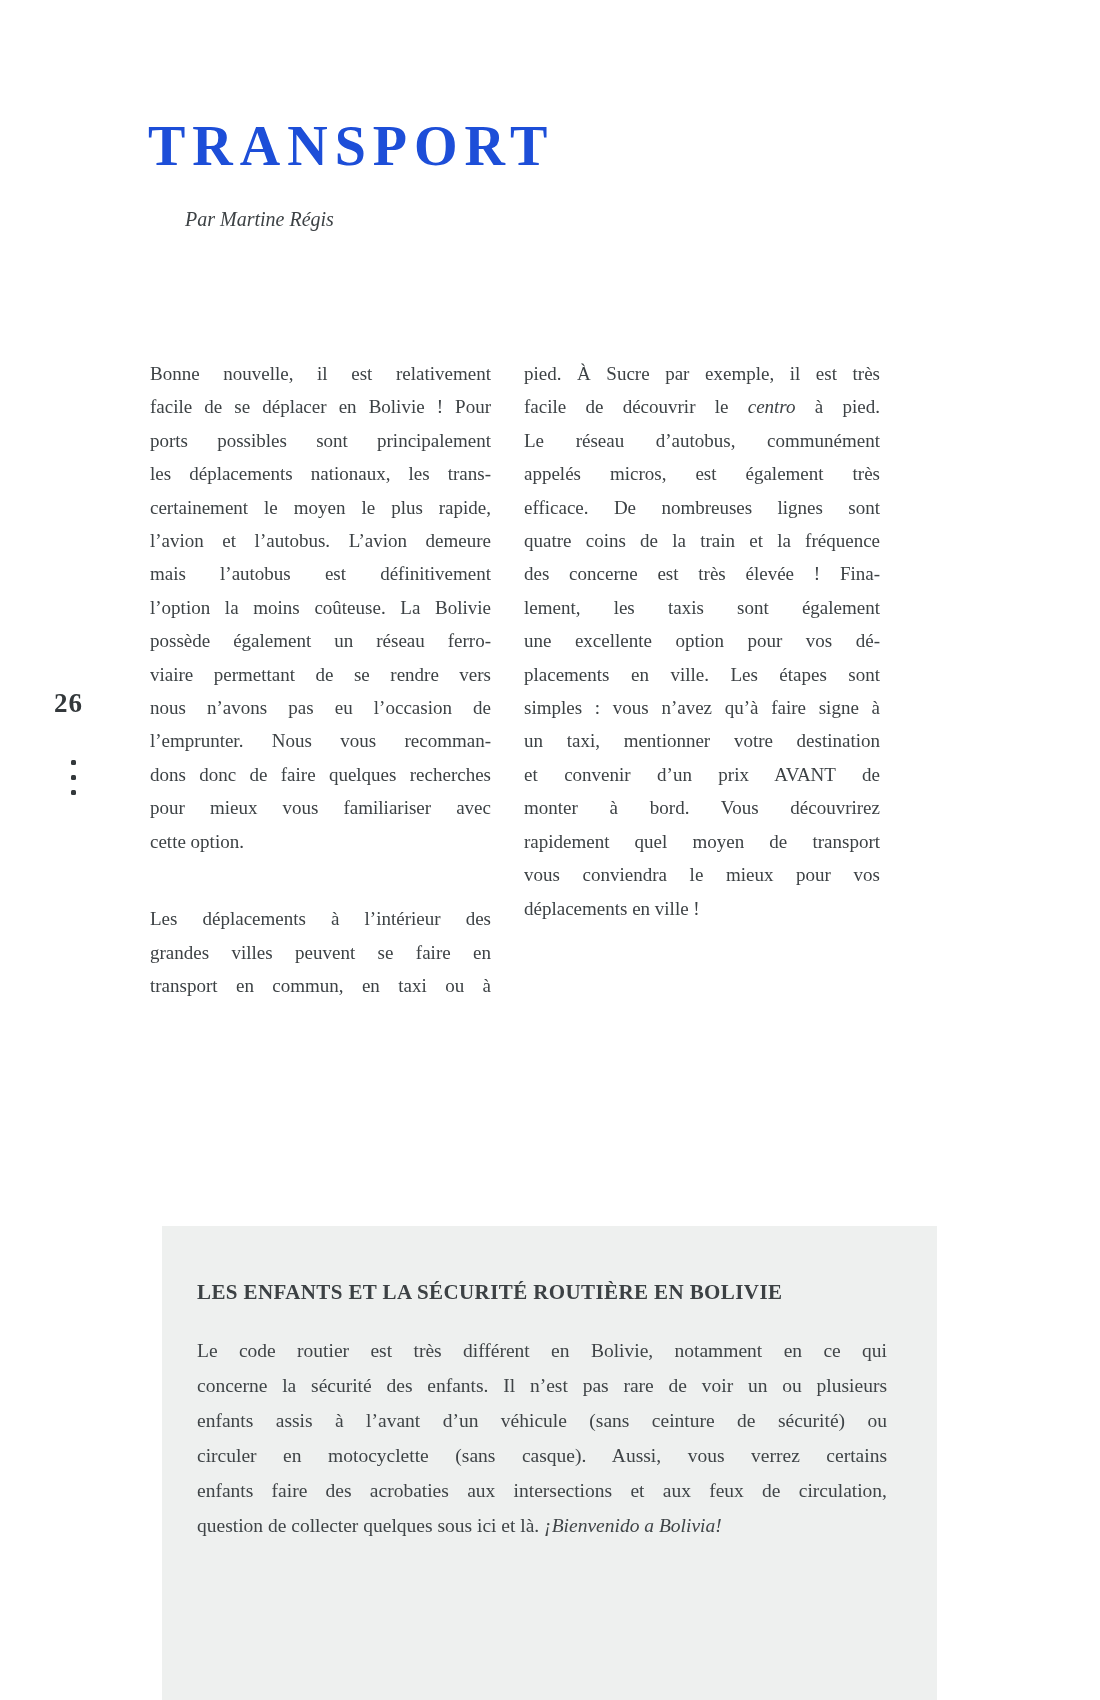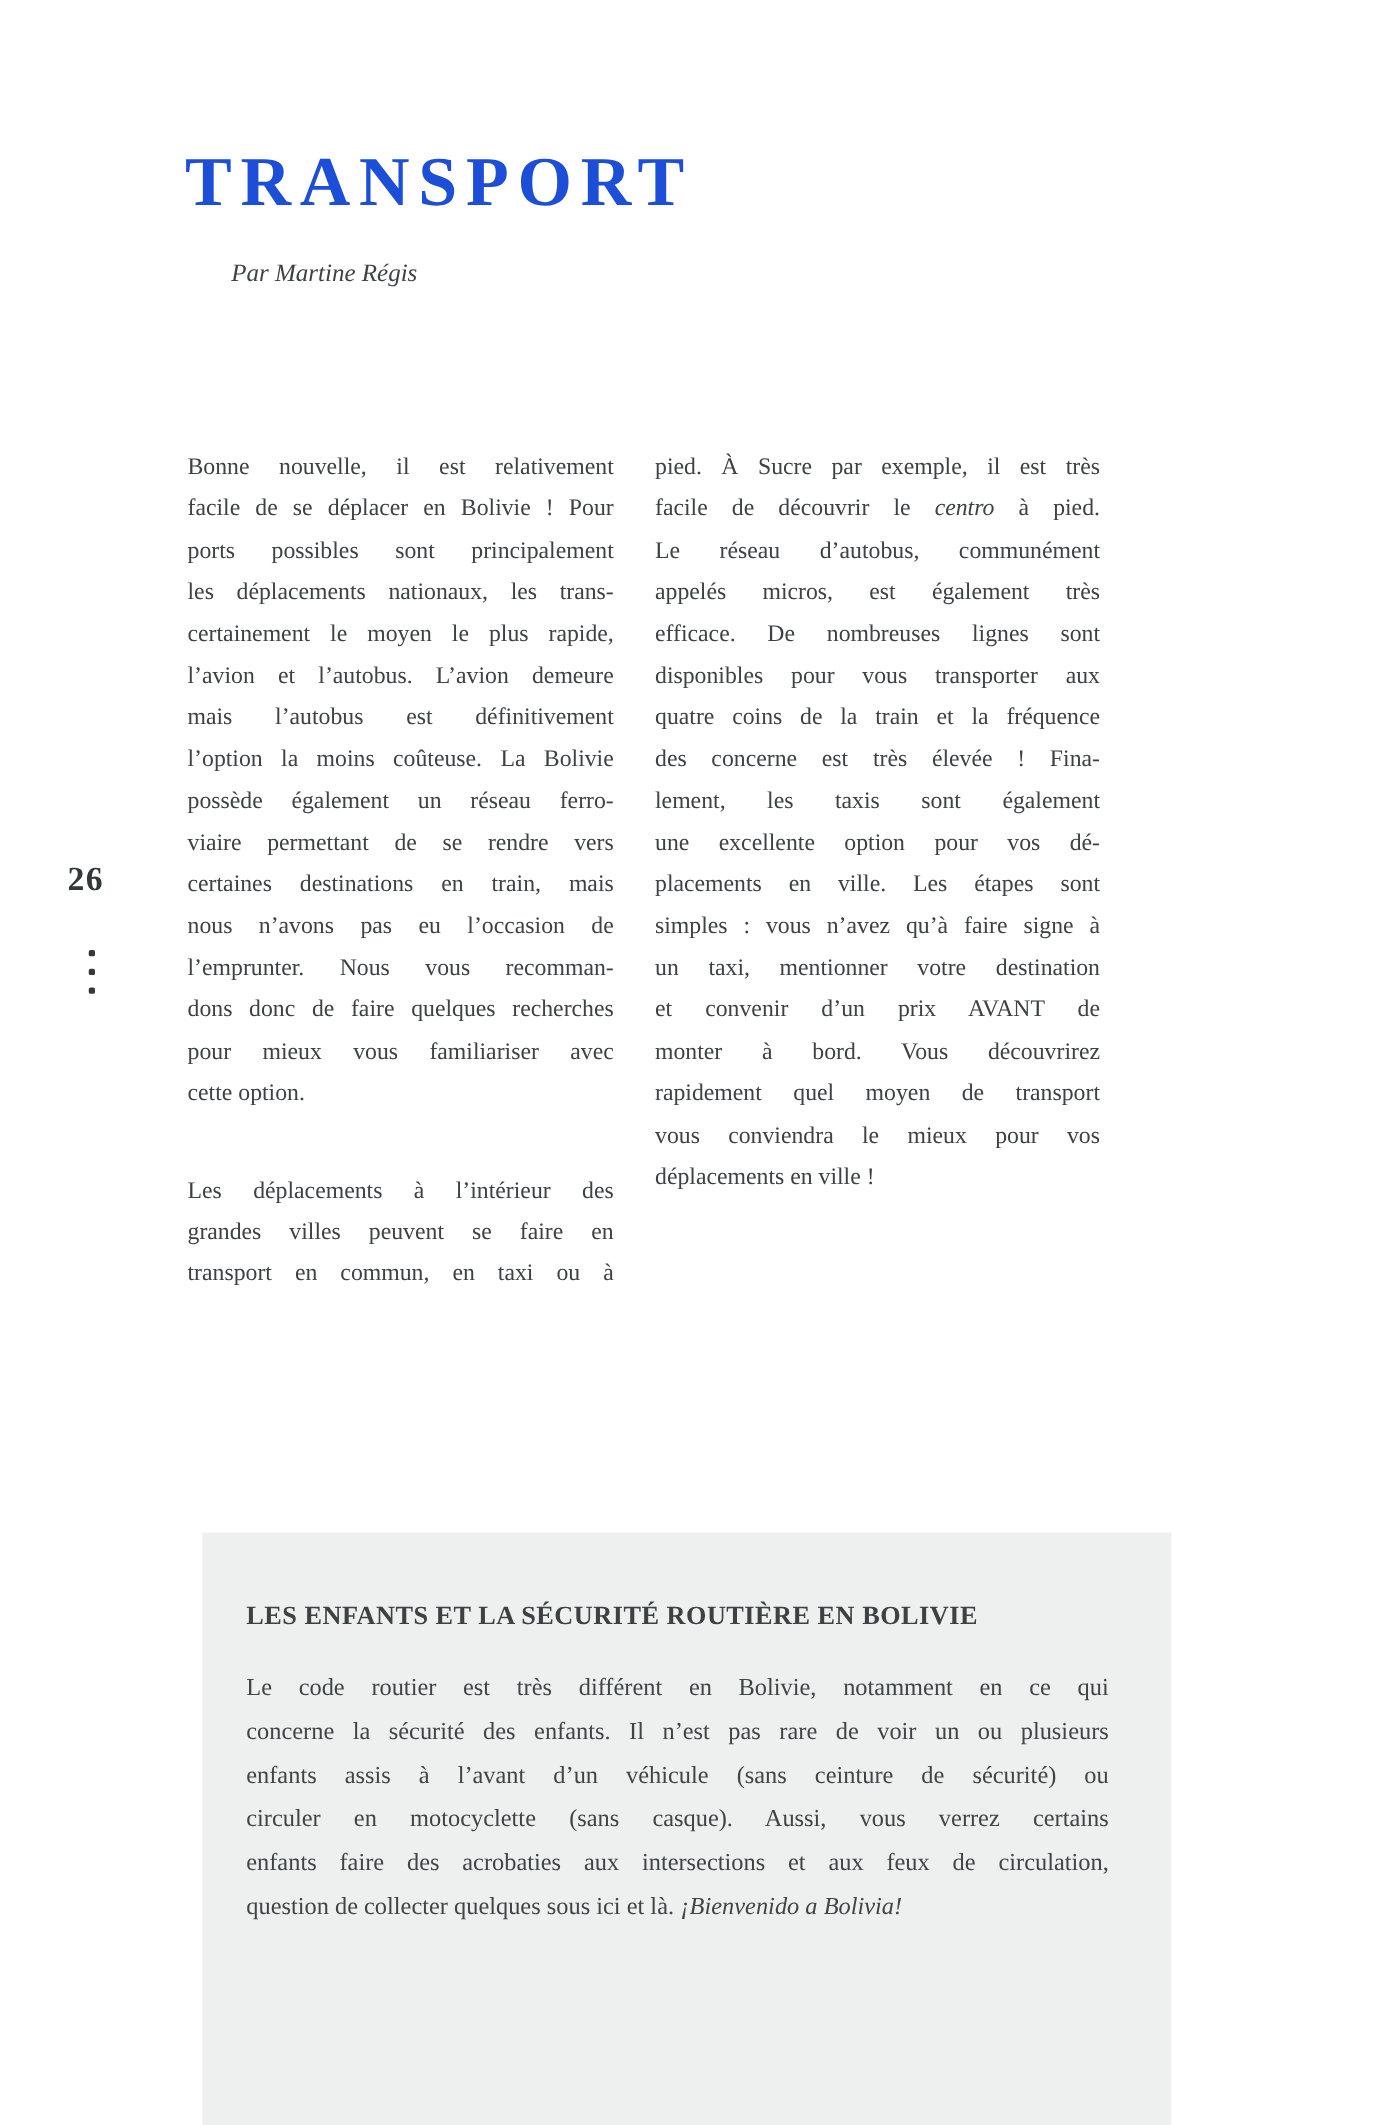--- a/index.html
+++ b/index.html
@@ -106,42 +106,40 @@
         <div class="tline"><span>Bonne nouvelle, il est relativement</span></div>
         <div class="tline"><span>facile de se déplacer en Bolivie ! Pour</span></div>
         <div class="tline"><span>ports possibles sont principalement</span></div>
         <div class="tline"><span>les déplacements nationaux, les trans-</span></div>
         <div class="tline"><span>certainement le moyen le plus rapide,</span></div>
         <div class="tline"><span>l’avion et l’autobus. L’avion demeure</span></div>
         <div class="tline"><span>mais l’autobus est définitivement</span></div>
         <div class="tline"><span>l’option la moins coûteuse. La Bolivie</span></div>
         <div class="tline"><span>possède également un réseau ferro-</span></div>
         <div class="tline"><span>viaire permettant de se rendre vers</span></div>
-        <div class="tline"><span>certaines destinations en train, mais</span></div>
         <div class="tline"><span>nous n’avons pas eu l’occasion de</span></div>
         <div class="tline"><span>l’emprunter. Nous vous recomman-</span></div>
         <div class="tline"><span>dons donc de faire quelques recherches</span></div>
         <div class="tline"><span>pour mieux vous familiariser avec</span></div>
         <div class="tline tline-end"><span>cette option.</span></div>
       </div>
     <div class="para">
         <div class="tline"><span>Les déplacements à l’intérieur des</span></div>
         <div class="tline"><span>grandes villes peuvent se faire en</span></div>
         <div class="tline"><span>transport en commun, en taxi ou à</span></div>
       </div>
   </div>
 
   <div class="col col2">
     <div class="para">
         <div class="tline"><span>pied. À Sucre par exemple, il est très</span></div>
         <div class="tline"><span>facile de découvrir le </span><em>centro</em><span> à pied.</span></div>
         <div class="tline"><span>Le réseau d’autobus, communément</span></div>
         <div class="tline"><span>appelés micros, est également très</span></div>
         <div class="tline"><span>efficace. De nombreuses lignes sont</span></div>
-        <div class="tline"><span>disponibles pour vous transporter aux</span></div>
         <div class="tline"><span>quatre coins de la train et la fréquence</span></div>
         <div class="tline"><span>des concerne est très élevée ! Fina-</span></div>
         <div class="tline"><span>lement, les taxis sont également</span></div>
         <div class="tline"><span>une excellente option pour vos dé-</span></div>
         <div class="tline"><span>placements en ville. Les étapes sont</span></div>
         <div class="tline"><span>simples : vous n’avez qu’à faire signe à</span></div>
         <div class="tline"><span>un taxi, mentionner votre destination</span></div>
         <div class="tline"><span>et convenir d’un prix AVANT de</span></div>
         <div class="tline"><span>monter à bord. Vous découvrirez</span></div>
         <div class="tline"><span>rapidement quel moyen de transport</span></div>

